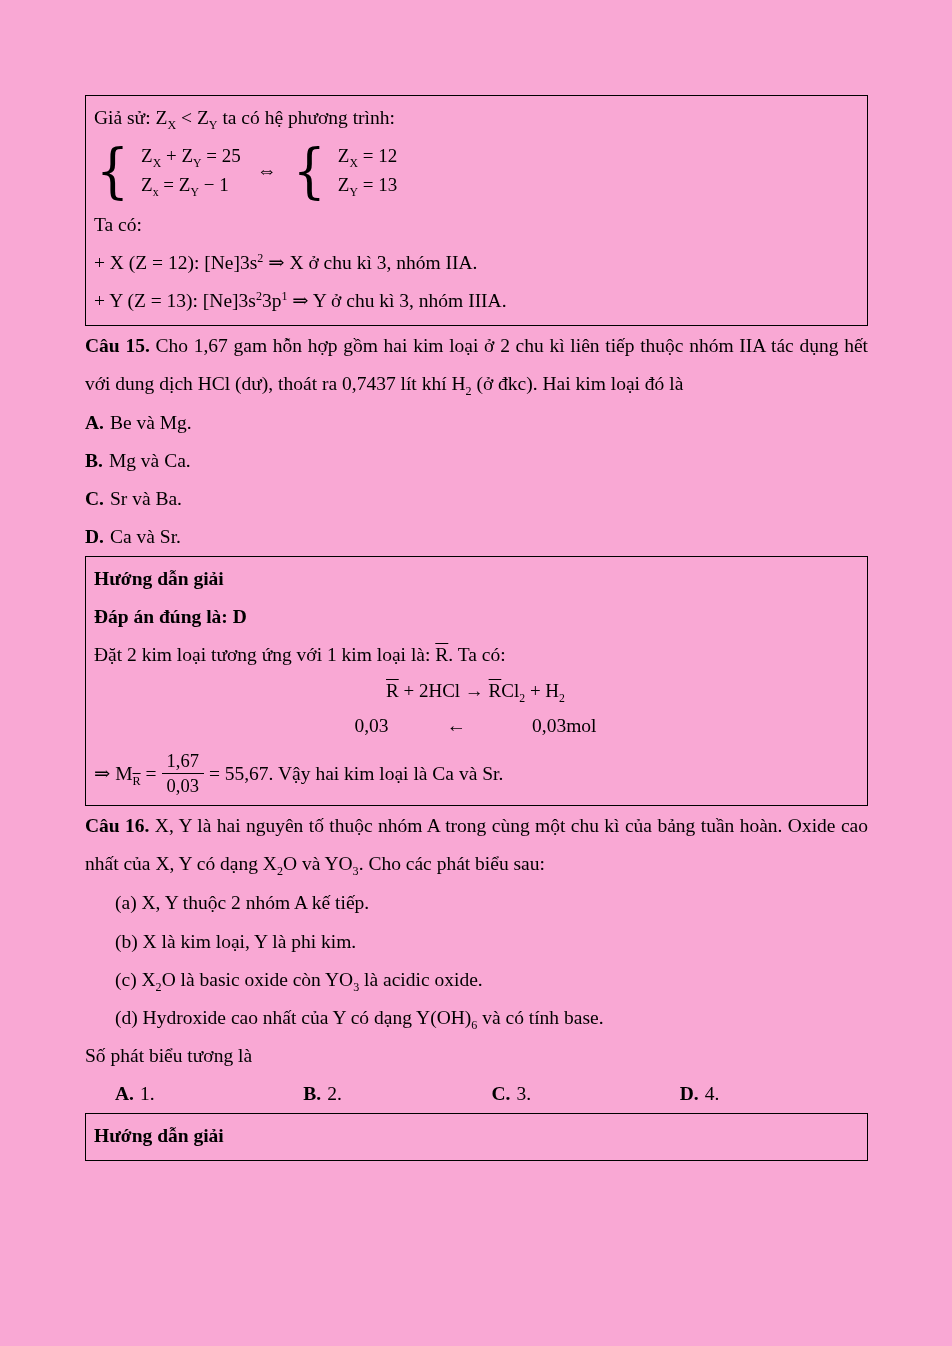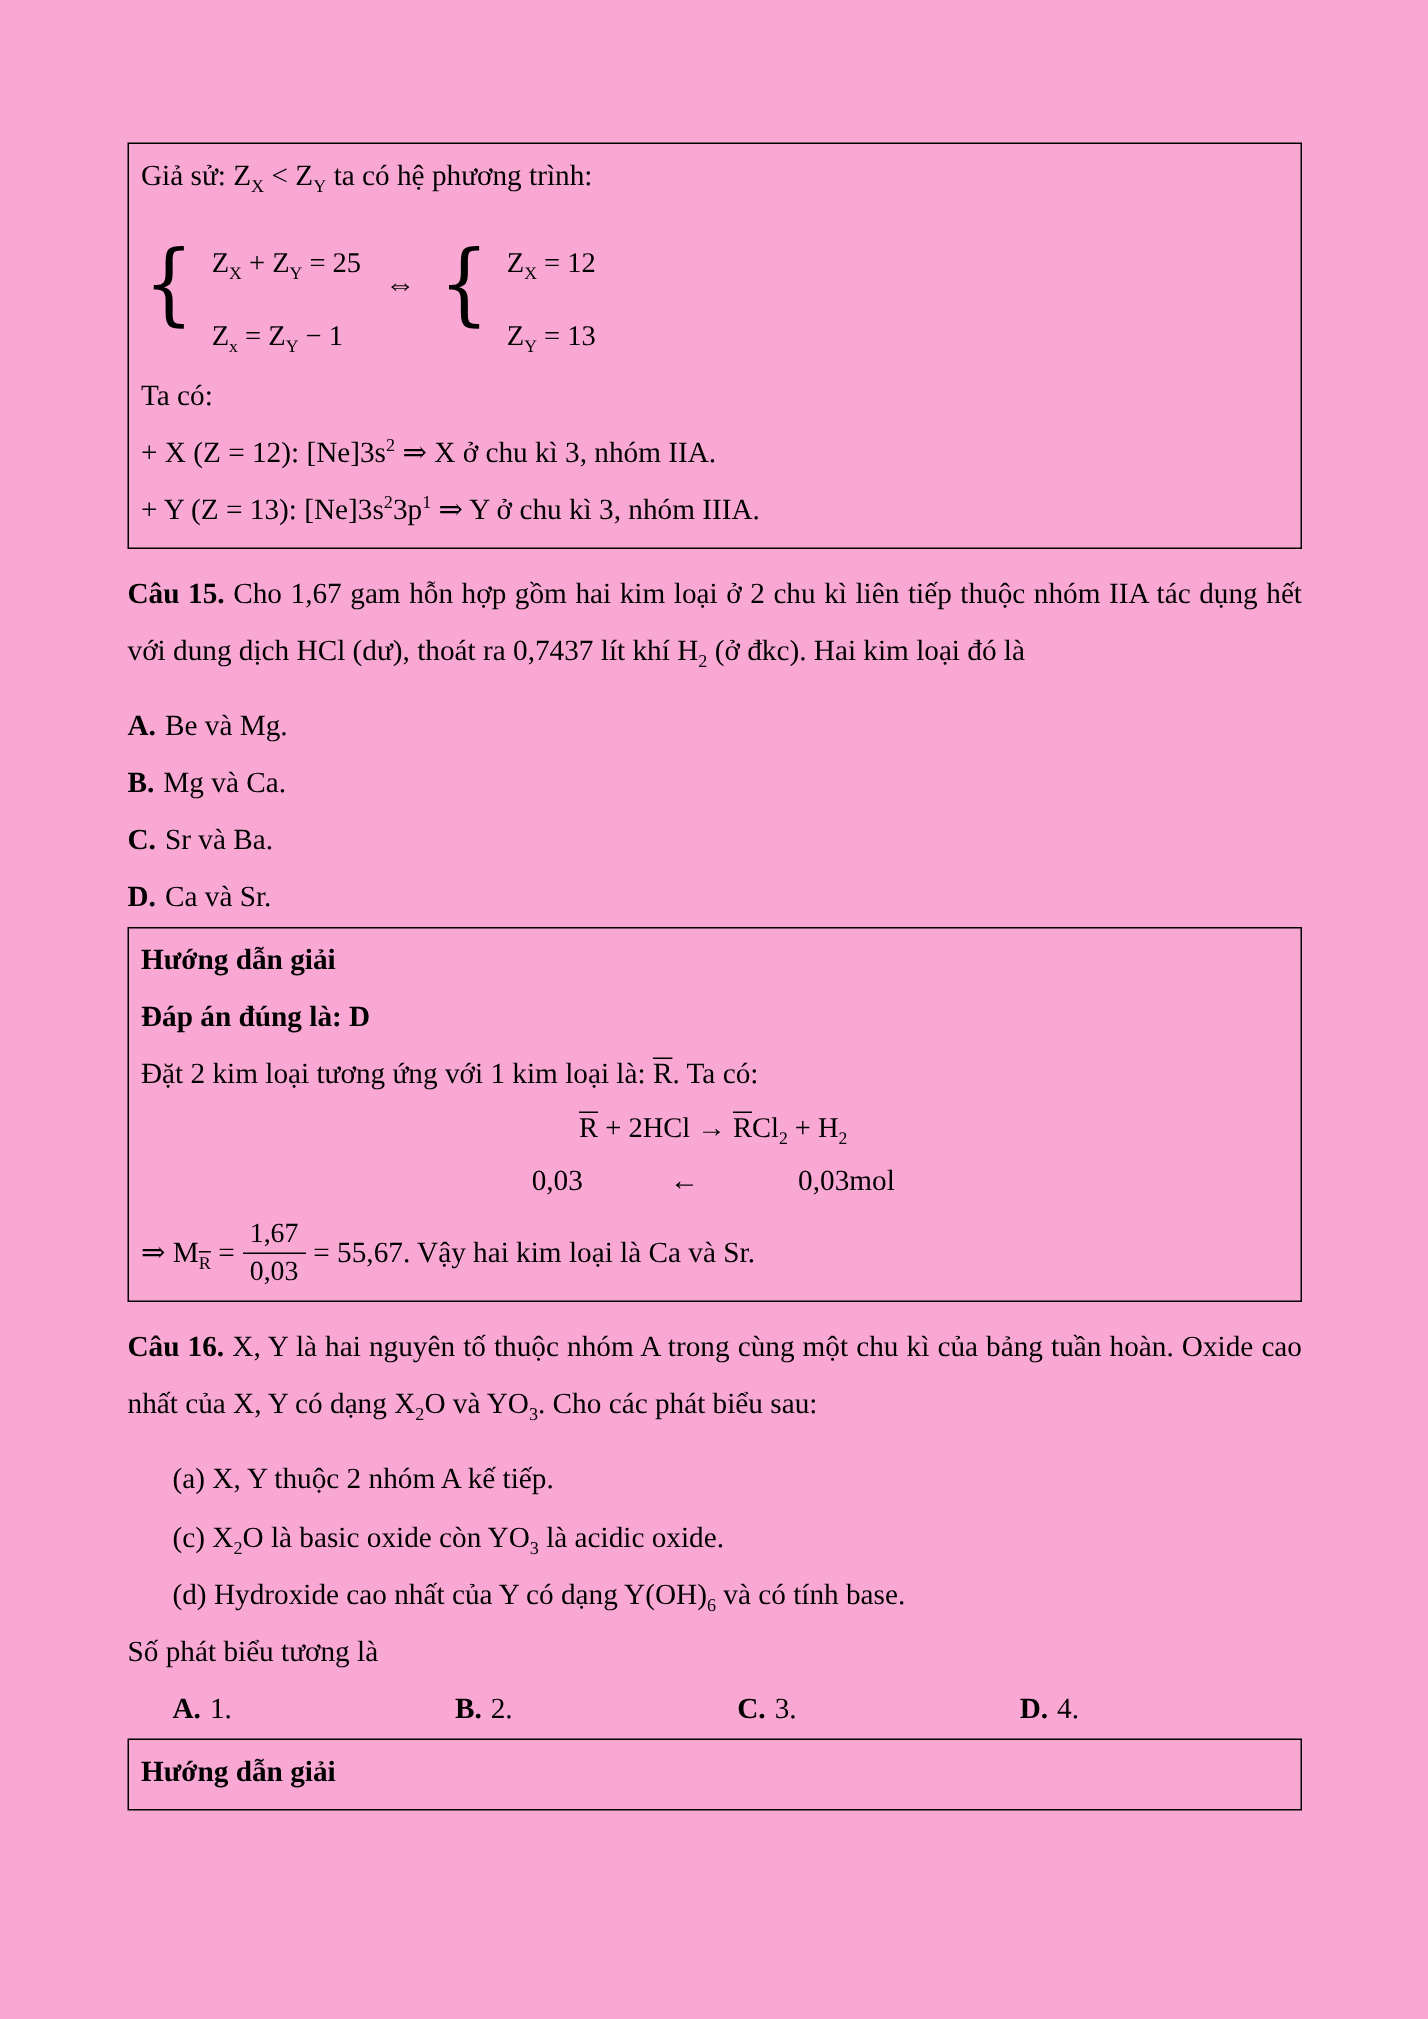--- a/index.html
+++ b/index.html
@@ -33,21 +33,21 @@
     margin: 4px 0 6px 2px;
     font-size: 19px;
   }
   .brace {
     font-size: 52px;
     line-height: 1;
     font-weight: 300;
     transform: scaleY(1.15);
     font-family: "DejaVu Serif", serif;
   }
-  .sys-lines > div { line-height: 1.55; font-size: 19px; margin-top: 20px; }
+  .sys-lines > div { line-height: 1.55; font-size: 19px; }
   .iff { font-size: 20px; padding: 0 4px; }
   
   .center-line { text-align: center; font-size: 19px; line-height: 1.8; }
   .mol-row {
     display: flex;
     justify-content: center;
     align-items: baseline;
     font-size: 19.5px;
     line-height: 1.8;
   }
@@ -75,21 +75,21 @@
   .frac .den { padding: 0 5px; }
   
   .opt .opt-text { margin-left: 6px; text-align: right; }
   .opt-grid {
     display: grid;
     grid-template-columns: repeat(4, 1fr);
     padding-left: 30px;
     font-size: 19.5px;
     line-height: 1.95;
   }
-  .boxed + .para, .para + .line { margin-top: 12px; }
+  .boxed + .para, .para + .line { margin-top: 1px; }
   .q-block { margin-top: 2px; }
 </style>
 </head>
 <body>
 
 <div class="page">
 
   <div class="boxed">
     <div class="line"><span>Giả sử: Z</span><sub>X</sub><span> &lt; Z</span><sub>Y</sub><span> ta có hệ phương trình:</span></div>
 
@@ -144,20 +144,21 @@
         <span class="num">1,67</span>
         <span class="den">0,03</span>
       </span>
       <span><span>= 55,67. Vậy hai kim loại là Ca và Sr.</span></span>
     </div>
   </div>
 
   <div class="para q-block"><span style="font-weight: bold;">Câu 16. </span><span>X, Y là hai nguyên tố thuộc nhóm A trong cùng một chu kì của bảng tuần hoàn. Oxide cao nhất của X, Y có dạng X</span><sub>2</sub><span>O và YO</span><sub>3</sub><span>. Cho các phát biểu sau:</span></div>
 
   <div class="line indent"><span>(a) X, Y thuộc 2 nhóm A kế tiếp.</span></div>
+  <div class="line indent"><span>(b) X là kim loại, Y là phi kim.</span></div>
   <div class="line indent"><span>(c) X</span><sub>2</sub><span>O là basic oxide còn YO</span><sub>3</sub><span> là acidic oxide.</span></div>
   <div class="line indent"><span>(d) Hydroxide cao nhất của Y có dạng Y(OH)</span><sub>6</sub><span> và có tính base.</span></div>
 
   <div class="line">Số phát biểu tương là</div>
 
   <div class="opt-grid">
     <div class="opt">
       <span class="b">A.</span><span class="opt-text">1.</span>
     </div>
     <div class="opt">

